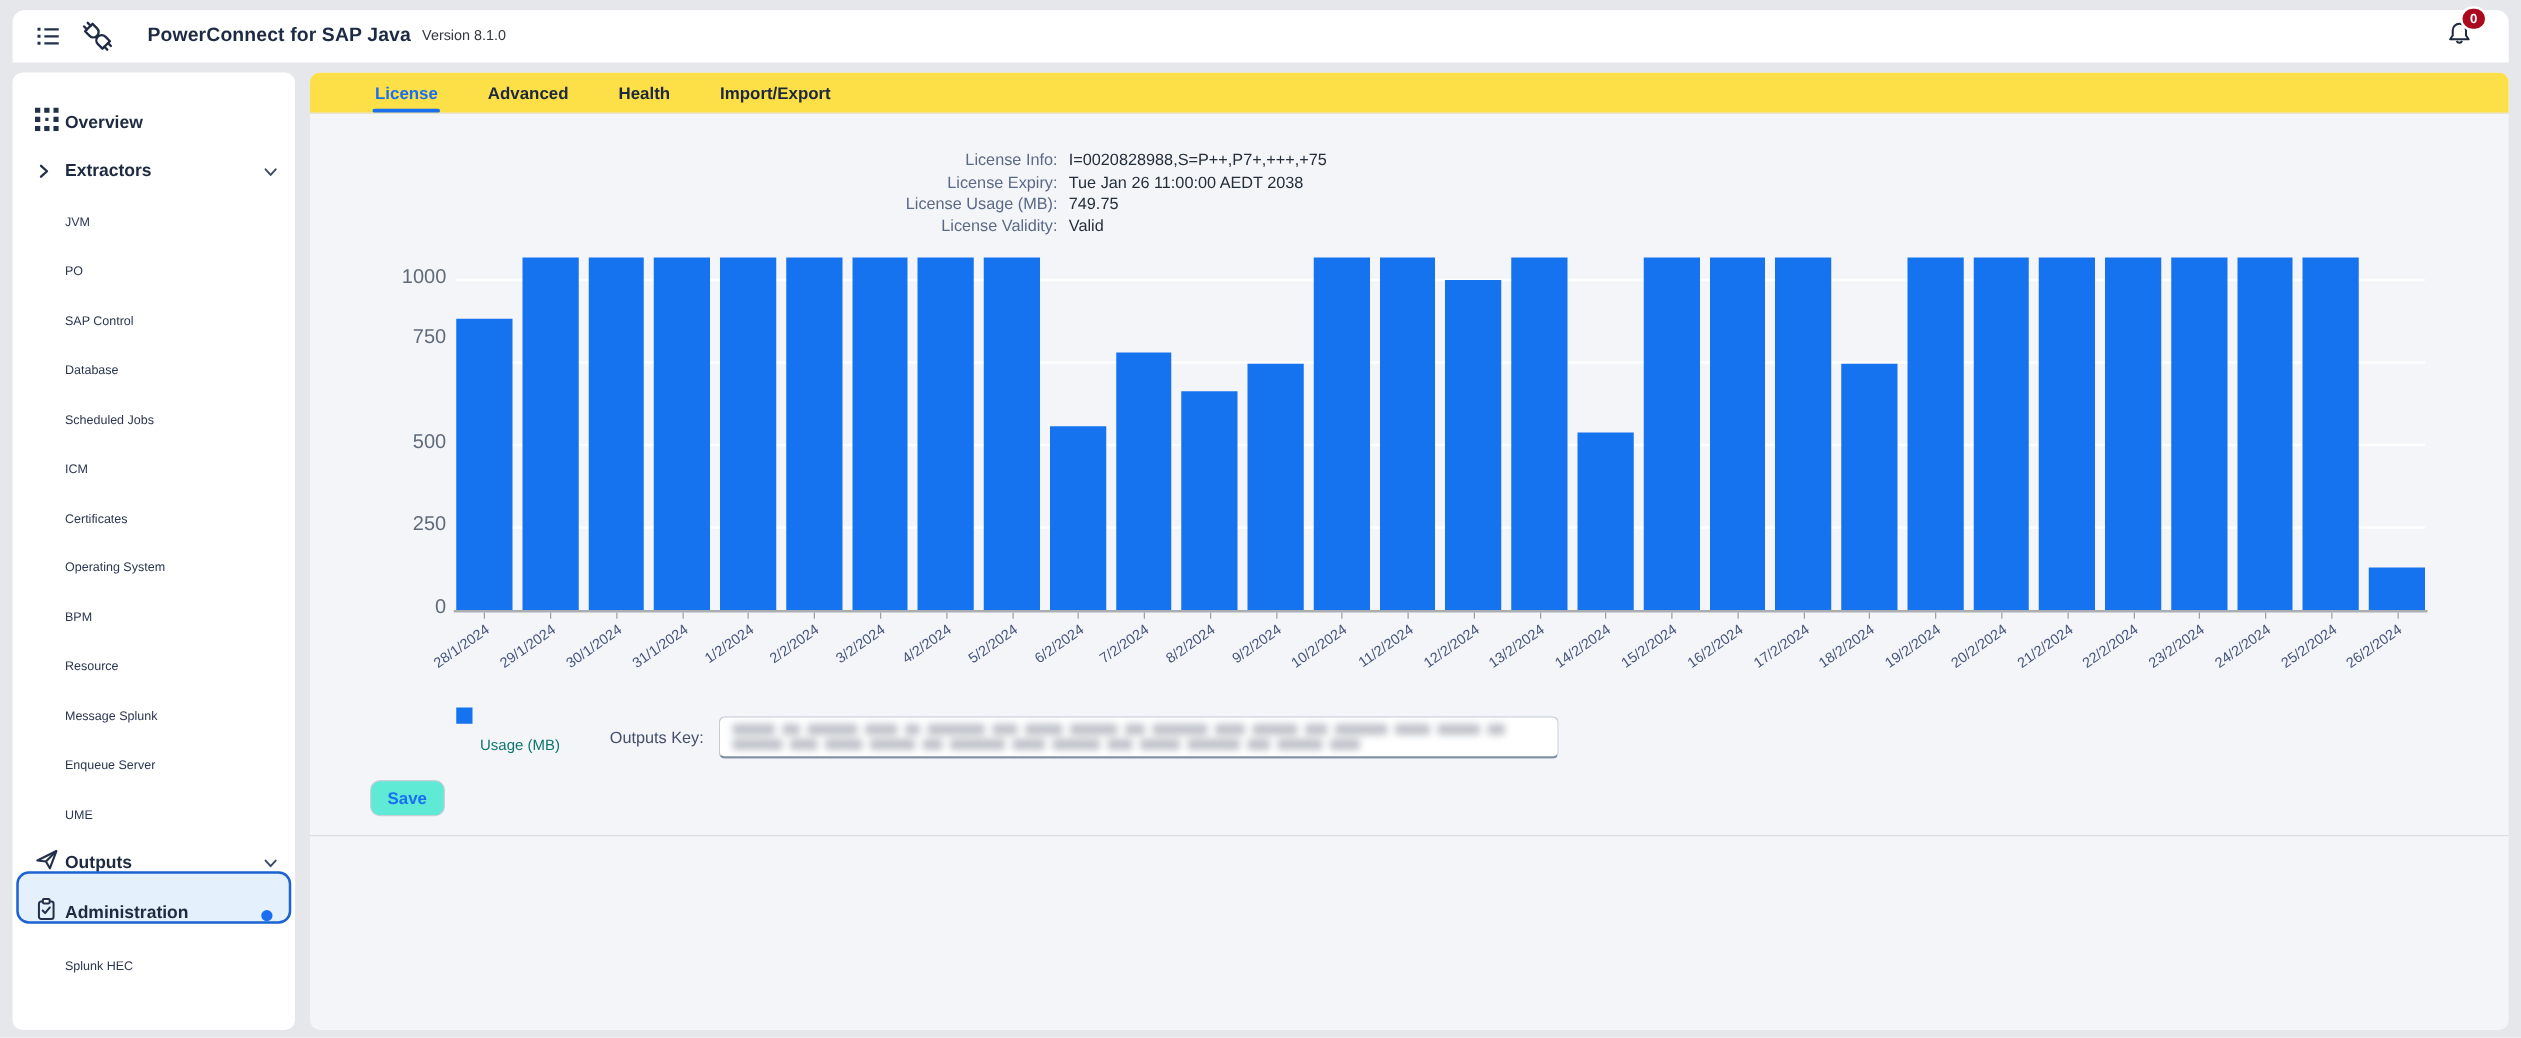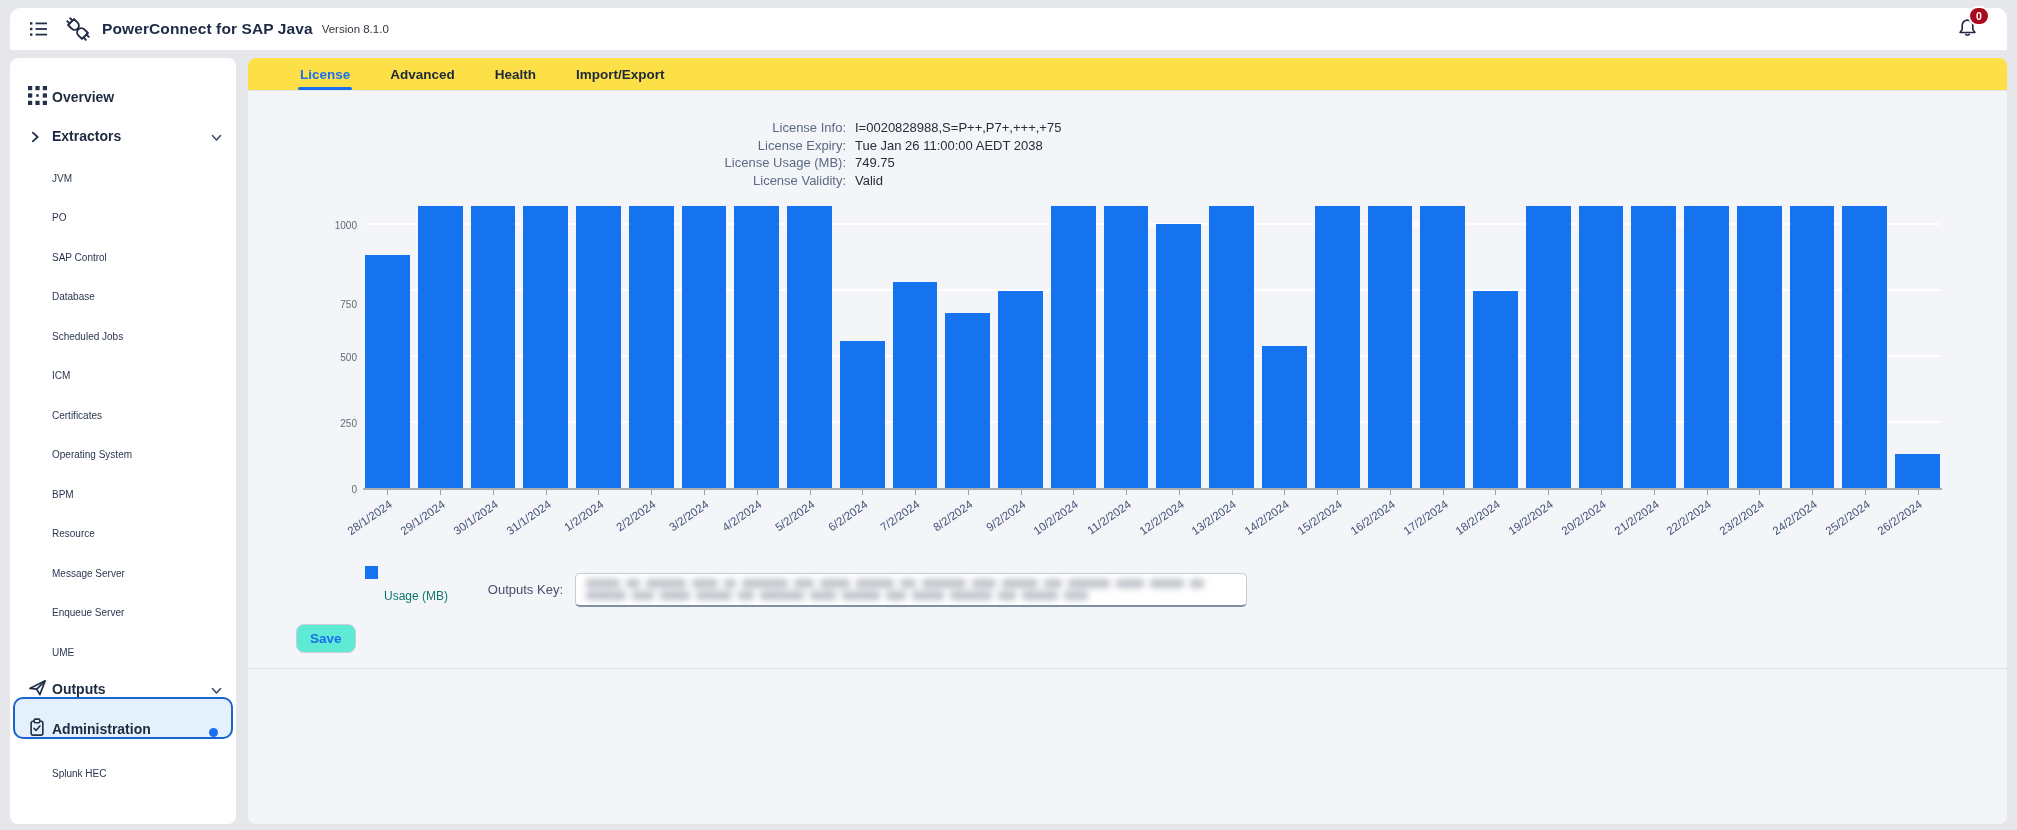--- a/index.html
+++ b/index.html
@@ -4,21 +4,21 @@
 <style>
   * { margin:0; padding:0; box-sizing:border-box; }
   html,body { width:2017px; height:830px; }
   body { background:#e5e7ea; font-family:"Liberation Sans",sans-serif; position:relative; overflow:hidden; }
 
   
   .header { position:absolute; left:10px; top:8px; right:10px; height:42px; background:#fff;
             border-radius:10px 10px 0 0; display:flex; align-items:center; }
   .hamburger { margin-left:19px; cursor:pointer; display:flex; }
   .logo { margin-left:15px; display:flex; }
-  .app-title { margin-left:9px; font-size:15.5px; font-weight:700; color:#1d2a43; letter-spacing:.1px; }
+  .app-title { margin-left:25px; font-size:15.5px; font-weight:700; color:#1d2a43; letter-spacing:.1px; }
   .app-version { margin-left:9px; font-size:11.5px; color:#33383f; }
   .bell-wrap { margin-left:auto; margin-right:30px; position:relative; cursor:pointer; }
   .badge { position:absolute; top:-11px; right:-13px; background:#ab0a1e; color:#fff; font-size:10.5px;
            font-weight:700; min-width:22px; text-align:center; padding:2px 4px; border-radius:10px; border:2px solid #fff; }
 
   
   .sidebar { position:absolute; left:10px; top:58px; width:226px; bottom:6px; background:#fff;
              border-radius:8px; padding-top:7px; overflow:hidden; }
   .side-item { height:39.5px; display:flex; align-items:flex-end; position:relative; padding-left:18px; cursor:pointer; }
   .side-item .ic { width:24px; display:flex; align-items:center; }
@@ -43,21 +43,21 @@
 
   
   .lic-info { position:absolute; top:28px; left:0; width:100%; }
   .lic-row { display:flex; line-height:17.5px; font-size:13px; }
   .lic-row .l { width:598px; text-align:right; color:#5a6a85; }
   .lic-row .v { margin-left:9px; color:#252e3b; }
 
   
   .chart { position:absolute; left:117px; top:114px; width:1575px; height:283px; }
   .gridline { position:absolute; left:0; right:0; height:2px; background:rgba(255,255,255,.9); }
-  .ytick { position:absolute; left:-56px; width:48px; text-align:right; font-size:10px; color:#5f6b7a; }
+  .ytick { position:absolute; left:-56px; width:48px; text-align:right; font-size:16px; color:#5f6b7a; }
   .bars { position:absolute; left:0; right:0; top:0; bottom:0; display:flex; align-items:flex-end; gap:8px; }
   .bar-cell { flex:1; position:relative; display:flex; align-items:flex-end; height:100%; }
   .bar { width:100%; background:#1673f0; }
   .bar-cell .tickmark { position:absolute; bottom:-7px; left:50%; width:1px; height:5px; background:#9aa0a8; }
   .xlabel { position:absolute; top:calc(100% + 10px); right:50%; transform:rotate(-35deg);
             transform-origin:100% 0; font-size:11.5px; color:#44547a; white-space:nowrap; }
   .baseline { position:absolute; left:-2px; right:-2px; bottom:-2px; height:2px; background:#aaadb2; }
   .legend { position:absolute; left:117px; top:450px; display:flex; align-items:center; gap:6px; }
   .legend .sw { width:13px; height:13px; background:#1673f0; }
   .legend .lt { font-size:12px; color:#0f766e;margin-top:48px; }
@@ -168,21 +168,21 @@
     <div class="side-item child">
       <span class="lbl1">Operating System</span>
     </div>
     <div class="side-item child">
       <span class="lbl1">BPM</span>
     </div>
     <div class="side-item child">
       <span class="lbl1">Resource</span>
     </div>
     <div class="side-item child">
-      <span class="lbl1">Message Server</span>
+      <span class="lbl1">Message Splunk</span>
     </div>
     <div class="side-item child">
       <span class="lbl1">Enqueue Server</span>
     </div>
     <div class="side-item child">
       <span class="lbl1">UME</span>
     </div>
     <div class="side-item">
       <span class="ic">
         <svg width="19" height="19" viewBox="0 0 20 20" fill="none" stroke="#22304a" stroke-width="1.8" stroke-linejoin="round">
@@ -244,21 +244,21 @@
       </div>
 
     <div class="chart" id="chart">
       <div class="baseline"></div>
     <div class="ytick" style="bottom: -7px;">0</div>
         <div class="gridline" style="bottom: 65.1215px;"></div>
         <div class="ytick" style="bottom: 59.1215px;">250</div>
         <div class="gridline" style="bottom: 131.243px;"></div>
         <div class="ytick" style="bottom: 125.243px;">500</div>
         <div class="gridline" style="bottom: 197.364px;"></div>
-        <div class="ytick" style="bottom: 178px;">750</div>
+        <div class="ytick" style="bottom: 209px;">750</div>
         <div class="gridline" style="bottom: 263.486px;"></div>
         <div class="ytick" style="bottom: 257.486px;">1000</div>
         <div class="bars">
           <div class="bar-cell">
             <div class="bar" style="height: 233px; background: rgb(22, 115, 240);"></div>
             <span class="tickmark"></span>
             <span class="xlabel">28/1/2024</span>
           </div>
           <div class="bar-cell">
             <div class="bar" style="height: 282px; background: rgb(22, 115, 240);"></div>

